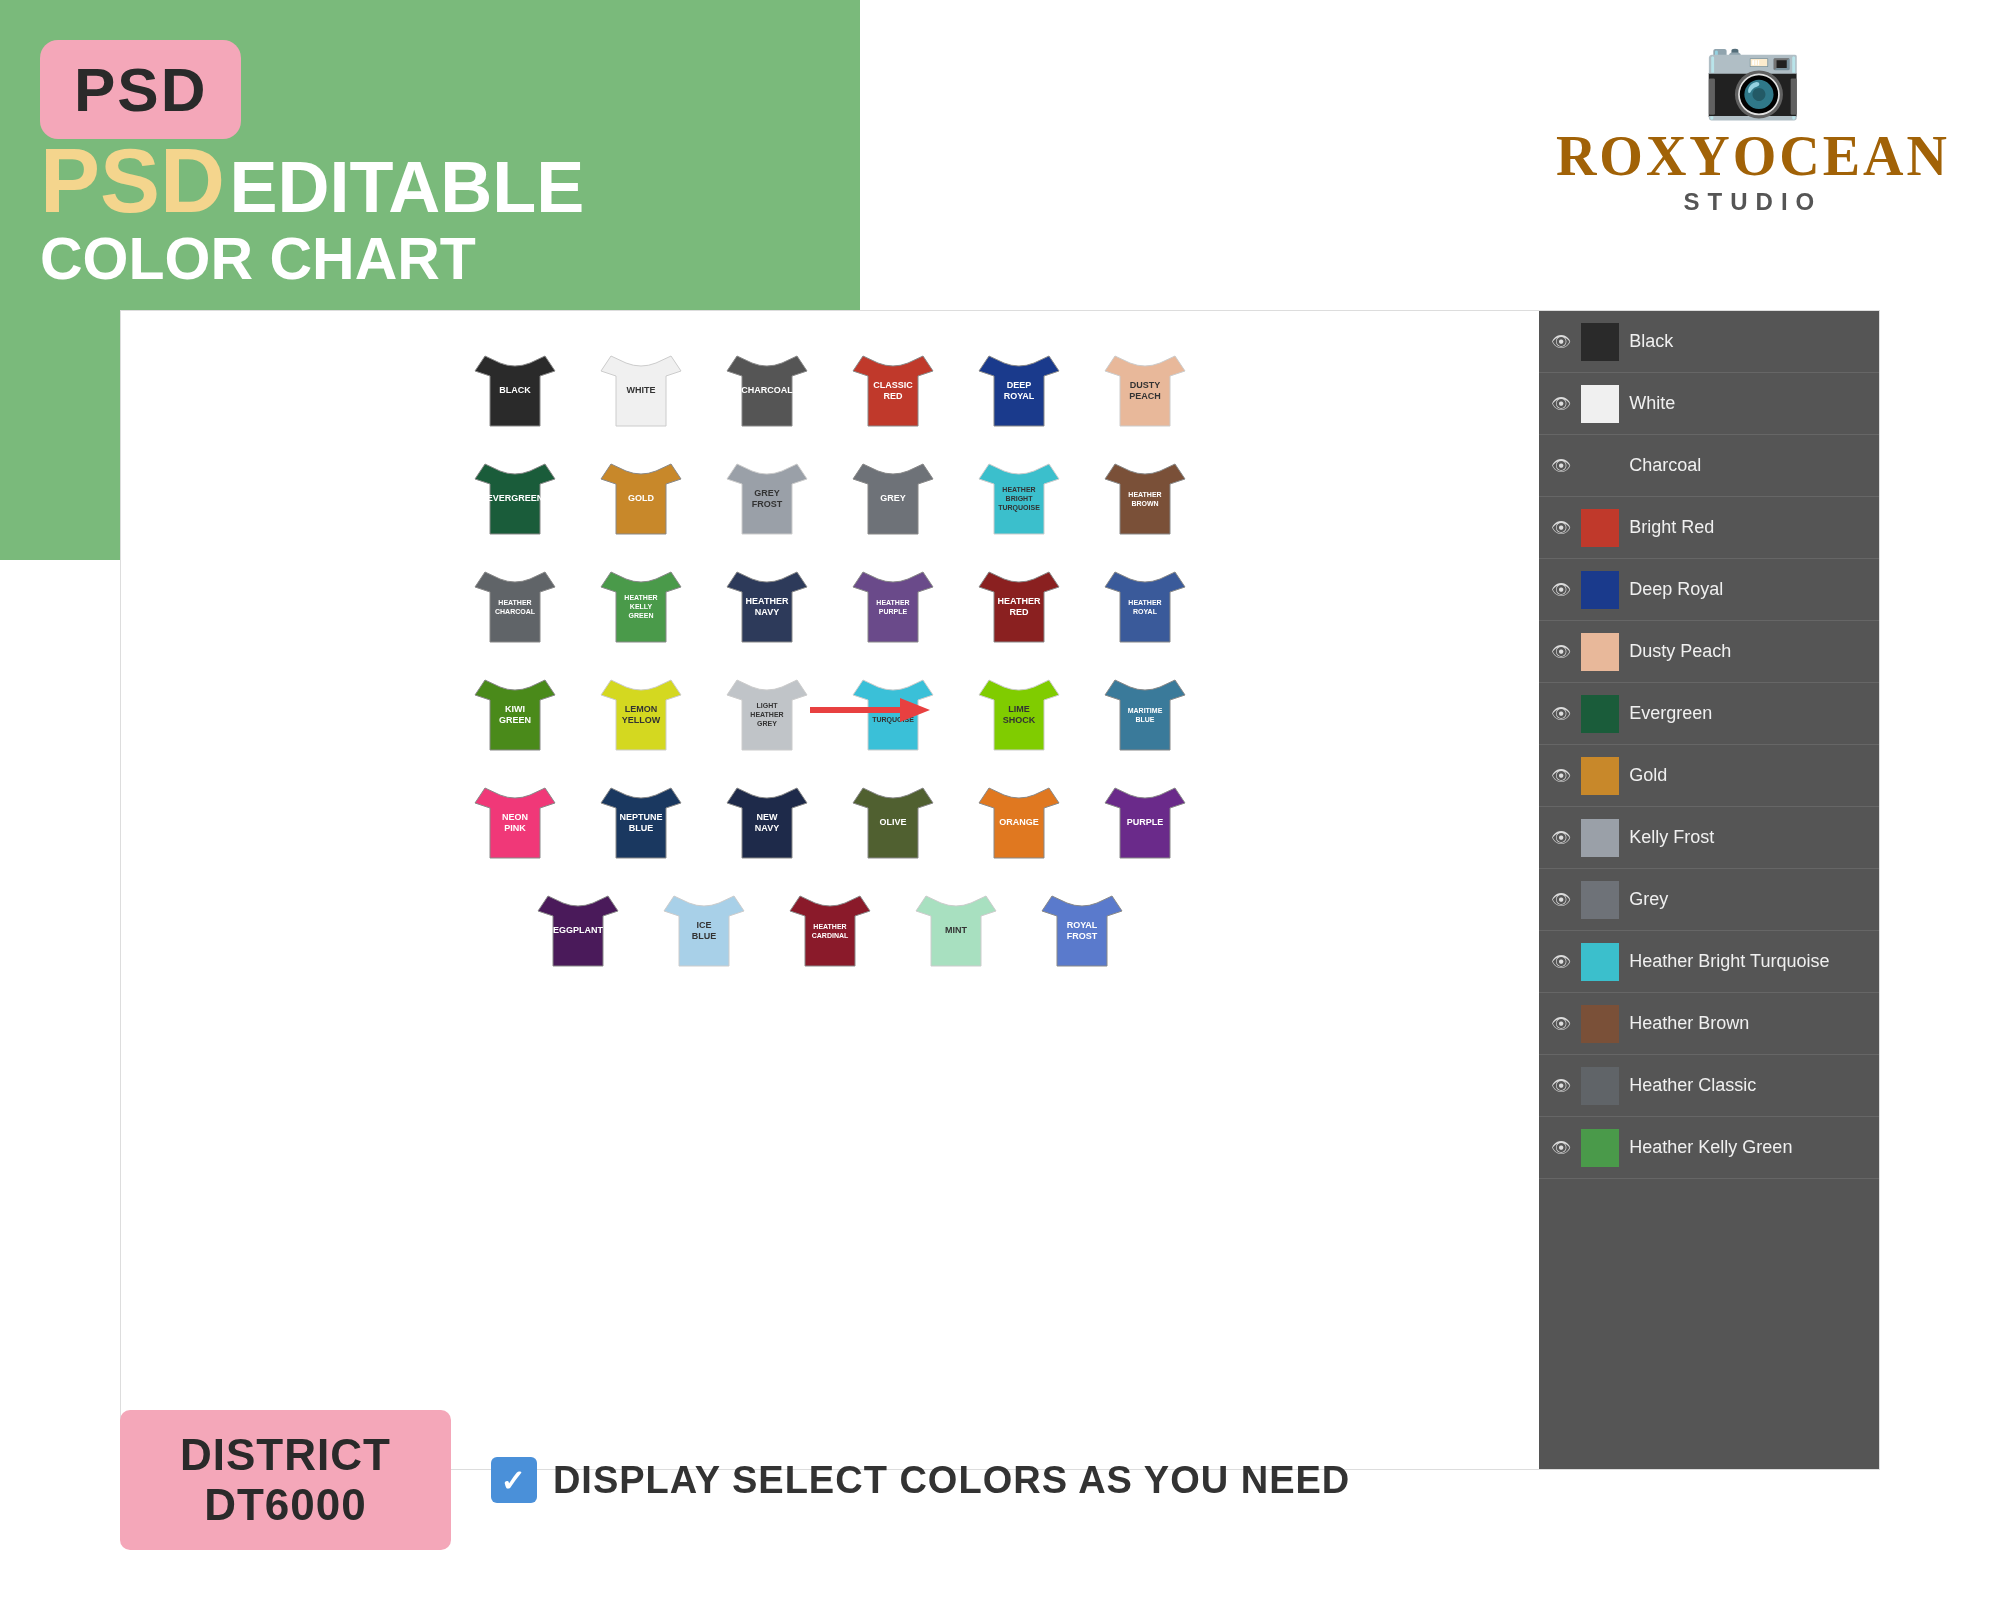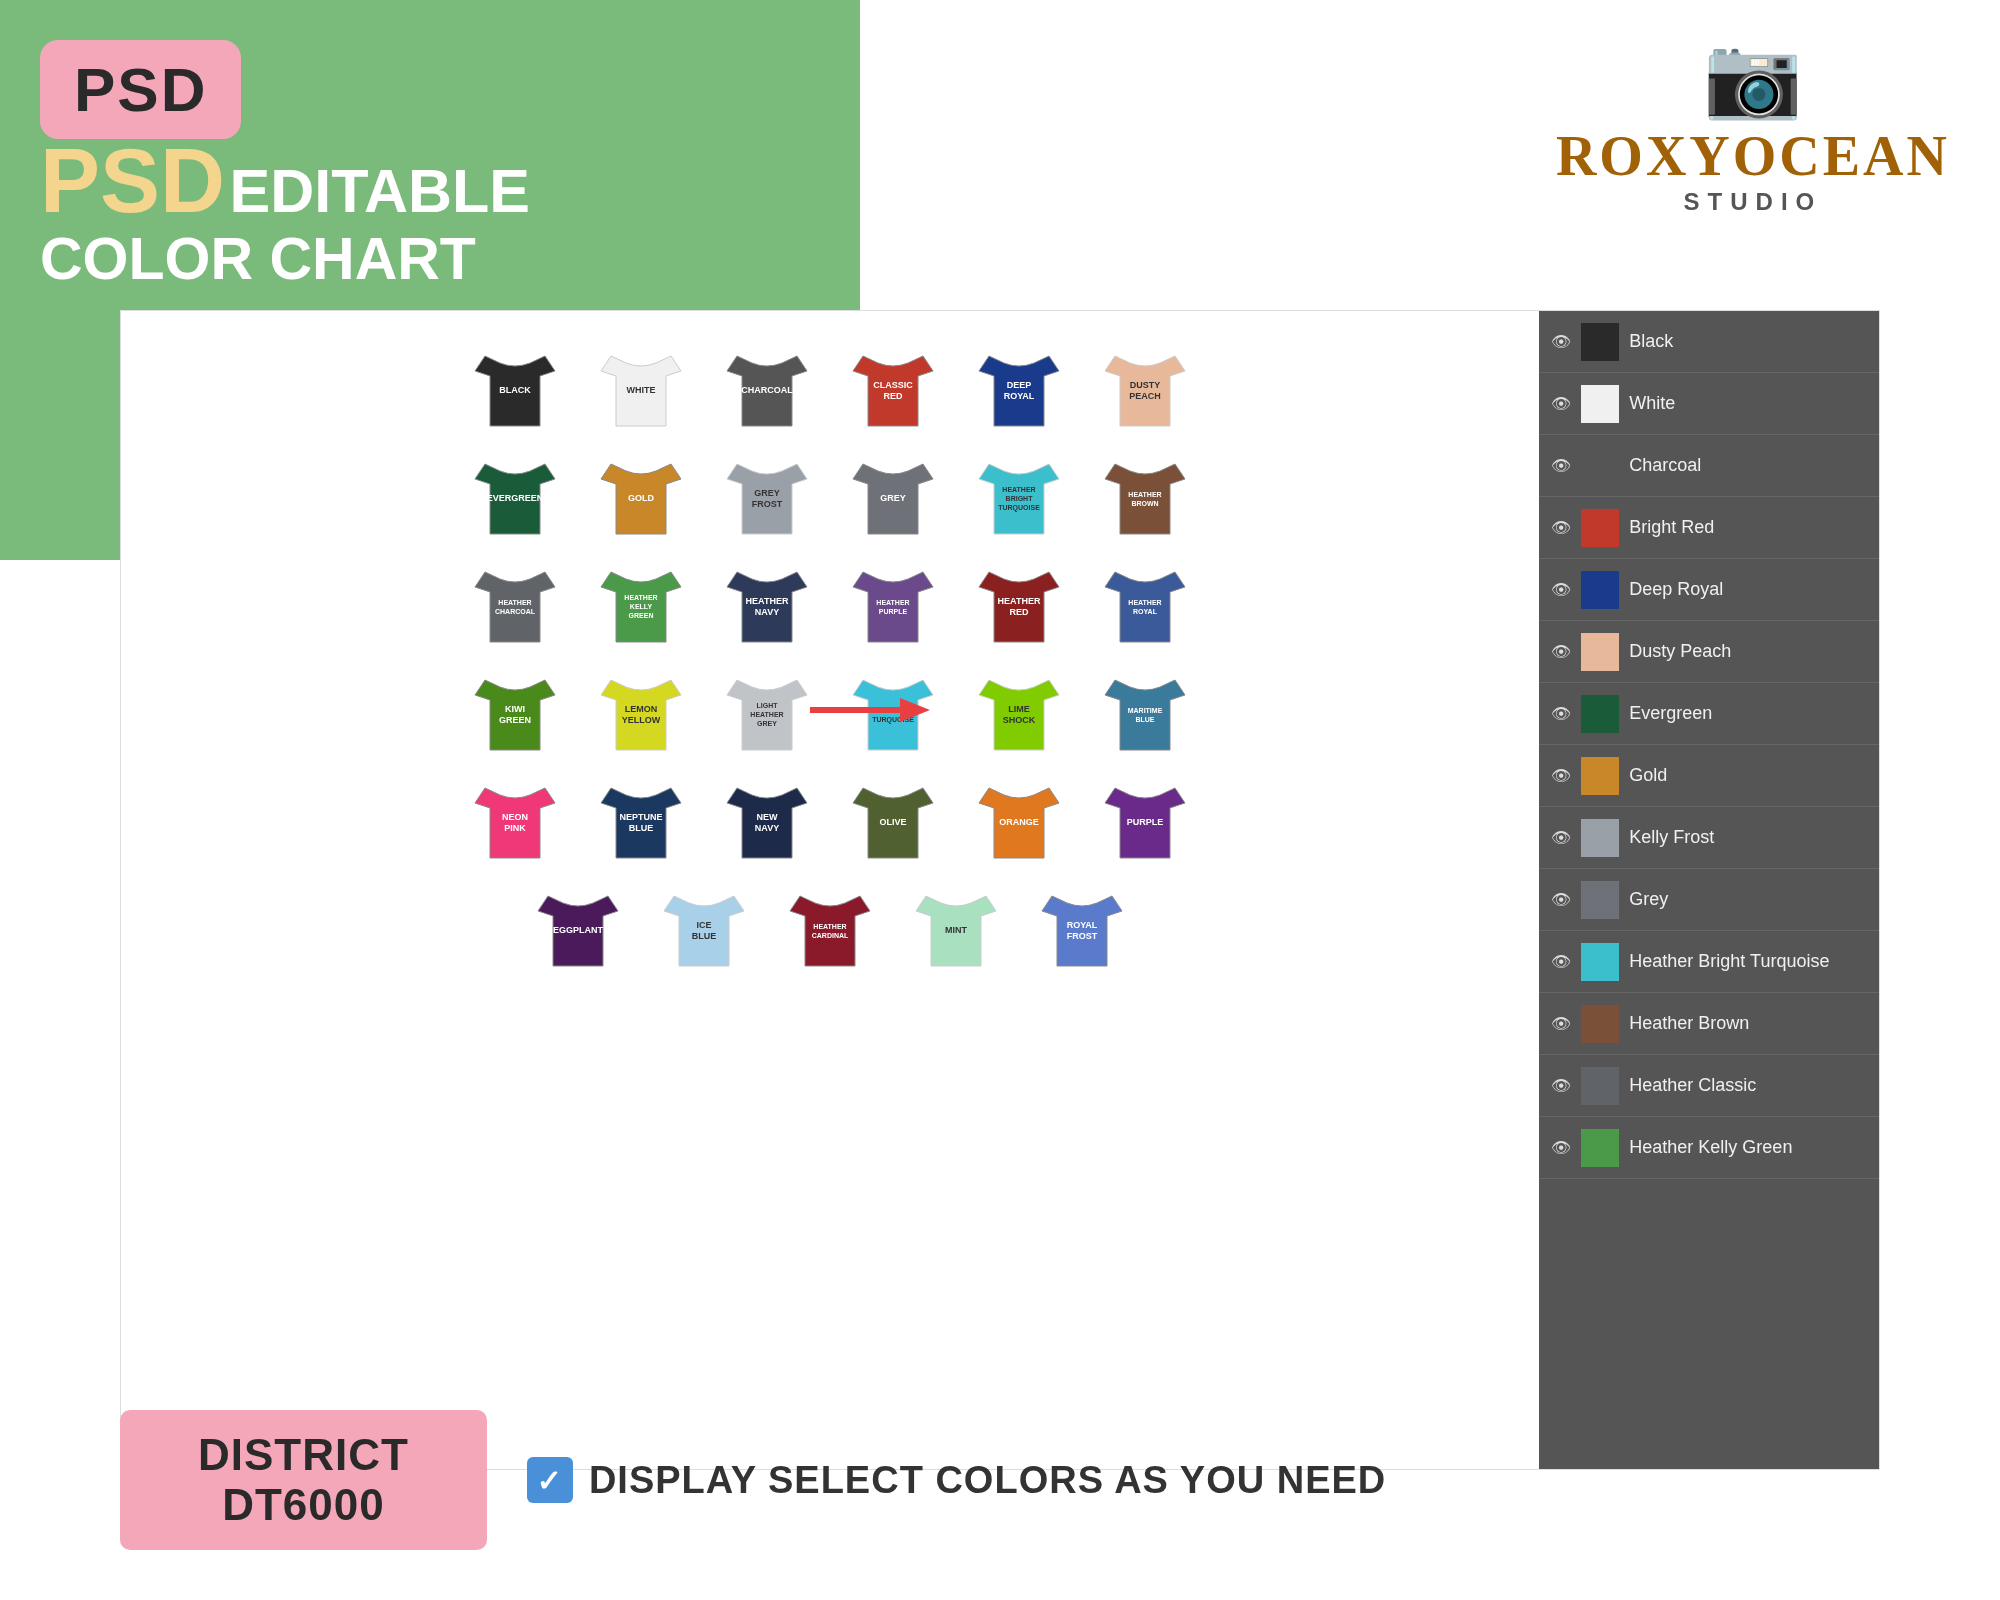--- a/index.html
+++ b/index.html
@@ -45,21 +45,21 @@
       z-index: 10;
     }
     .main-title .psd-word {
       color: #f4d58d;
       font-size: 90px;
       font-weight: 900;
       display: inline;
     }
     .main-title .editable-word {
       color: #fff;
-      font-size: 61px;
+      font-size: 72px;
       font-weight: 900;
       display: inline;
     }
     .main-title .line2 {
       color: #fff;
       font-size: 59px;
       font-weight: 700;
       display: block;
       margin-top: -8px;
     }
@@ -193,21 +193,21 @@
       width: 1760px;
       display: flex;
       align-items: center;
       gap: 40px;
       z-index: 10;
     }
 
     .district-badge {
       background: #f4a7b9;
       border-radius: 10px;
-      padding: 20px 78px;
+      padding: 20px 60px;
       text-align: center;
     }
 
     .district-text {
       font-size: 44px;
       font-weight: 900;
       color: #2a2a2a;
       display: block;
       letter-spacing: 1px;
     }

